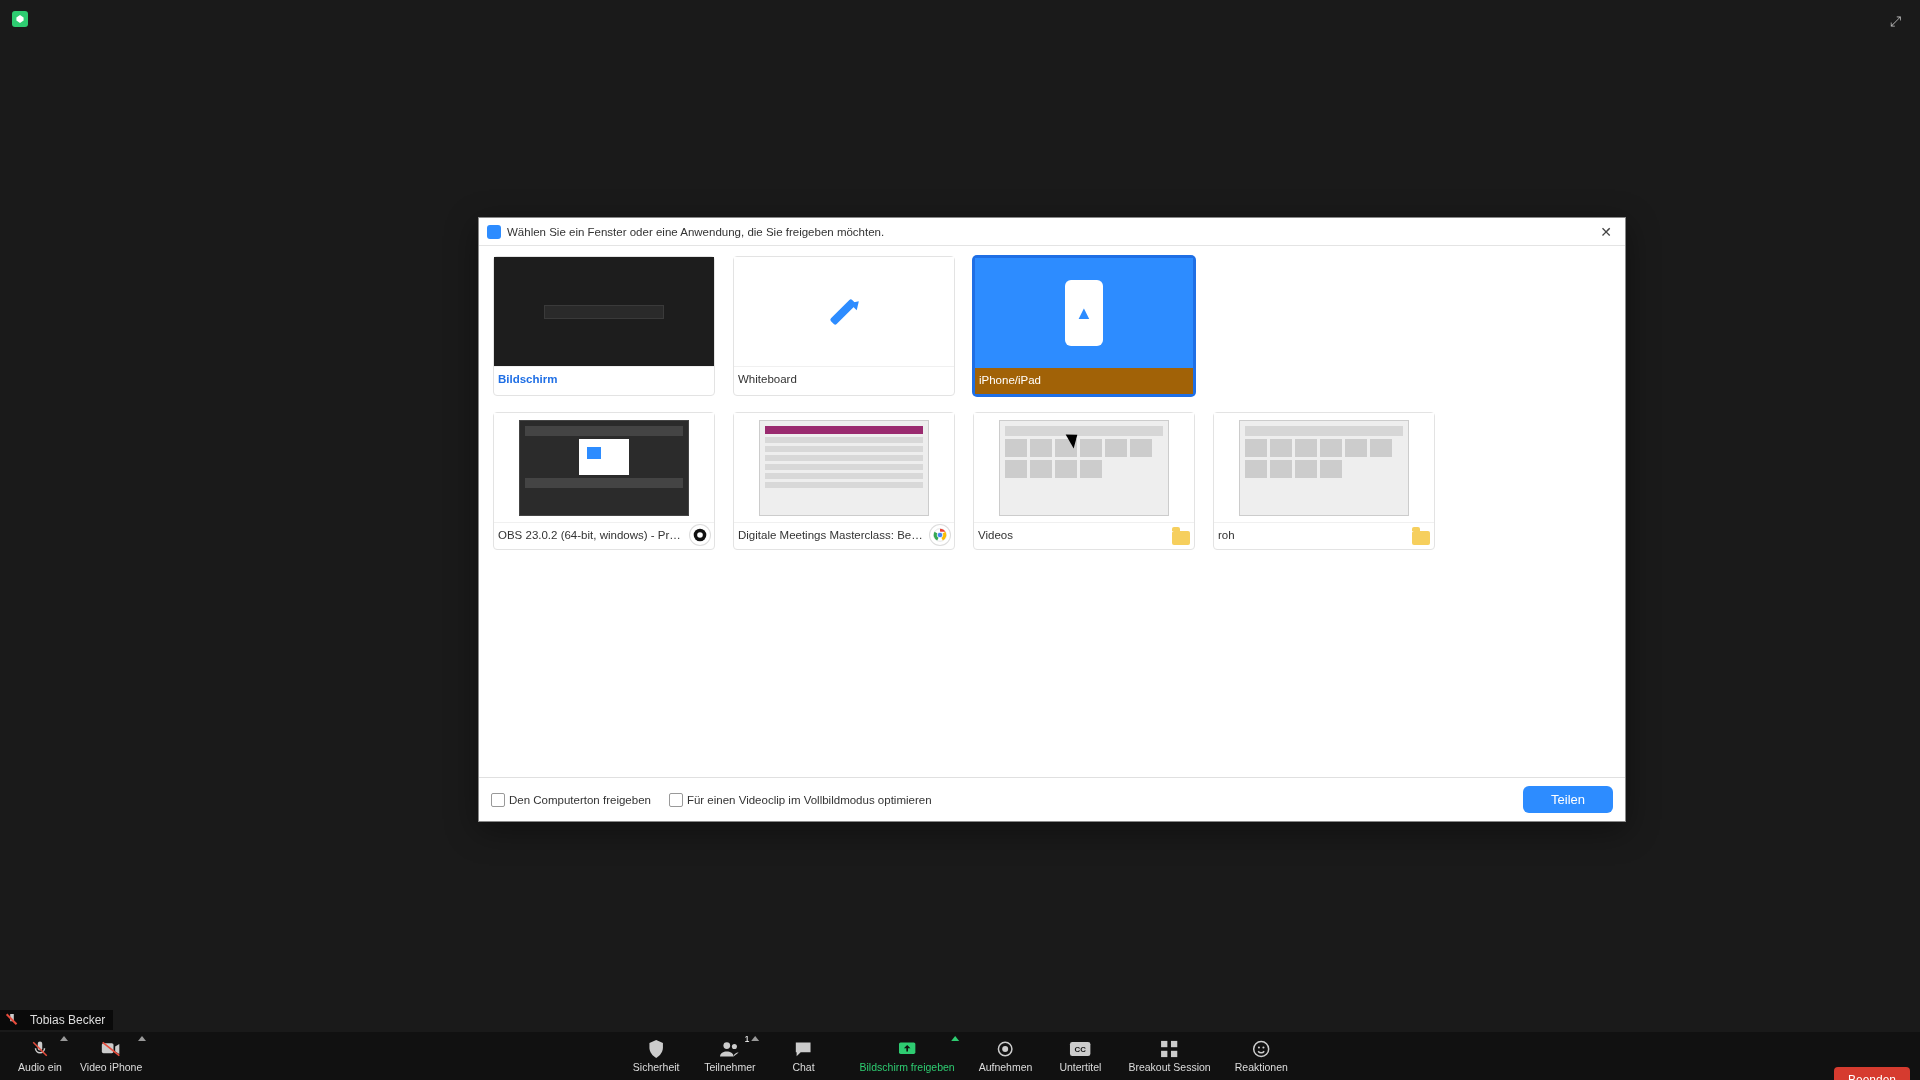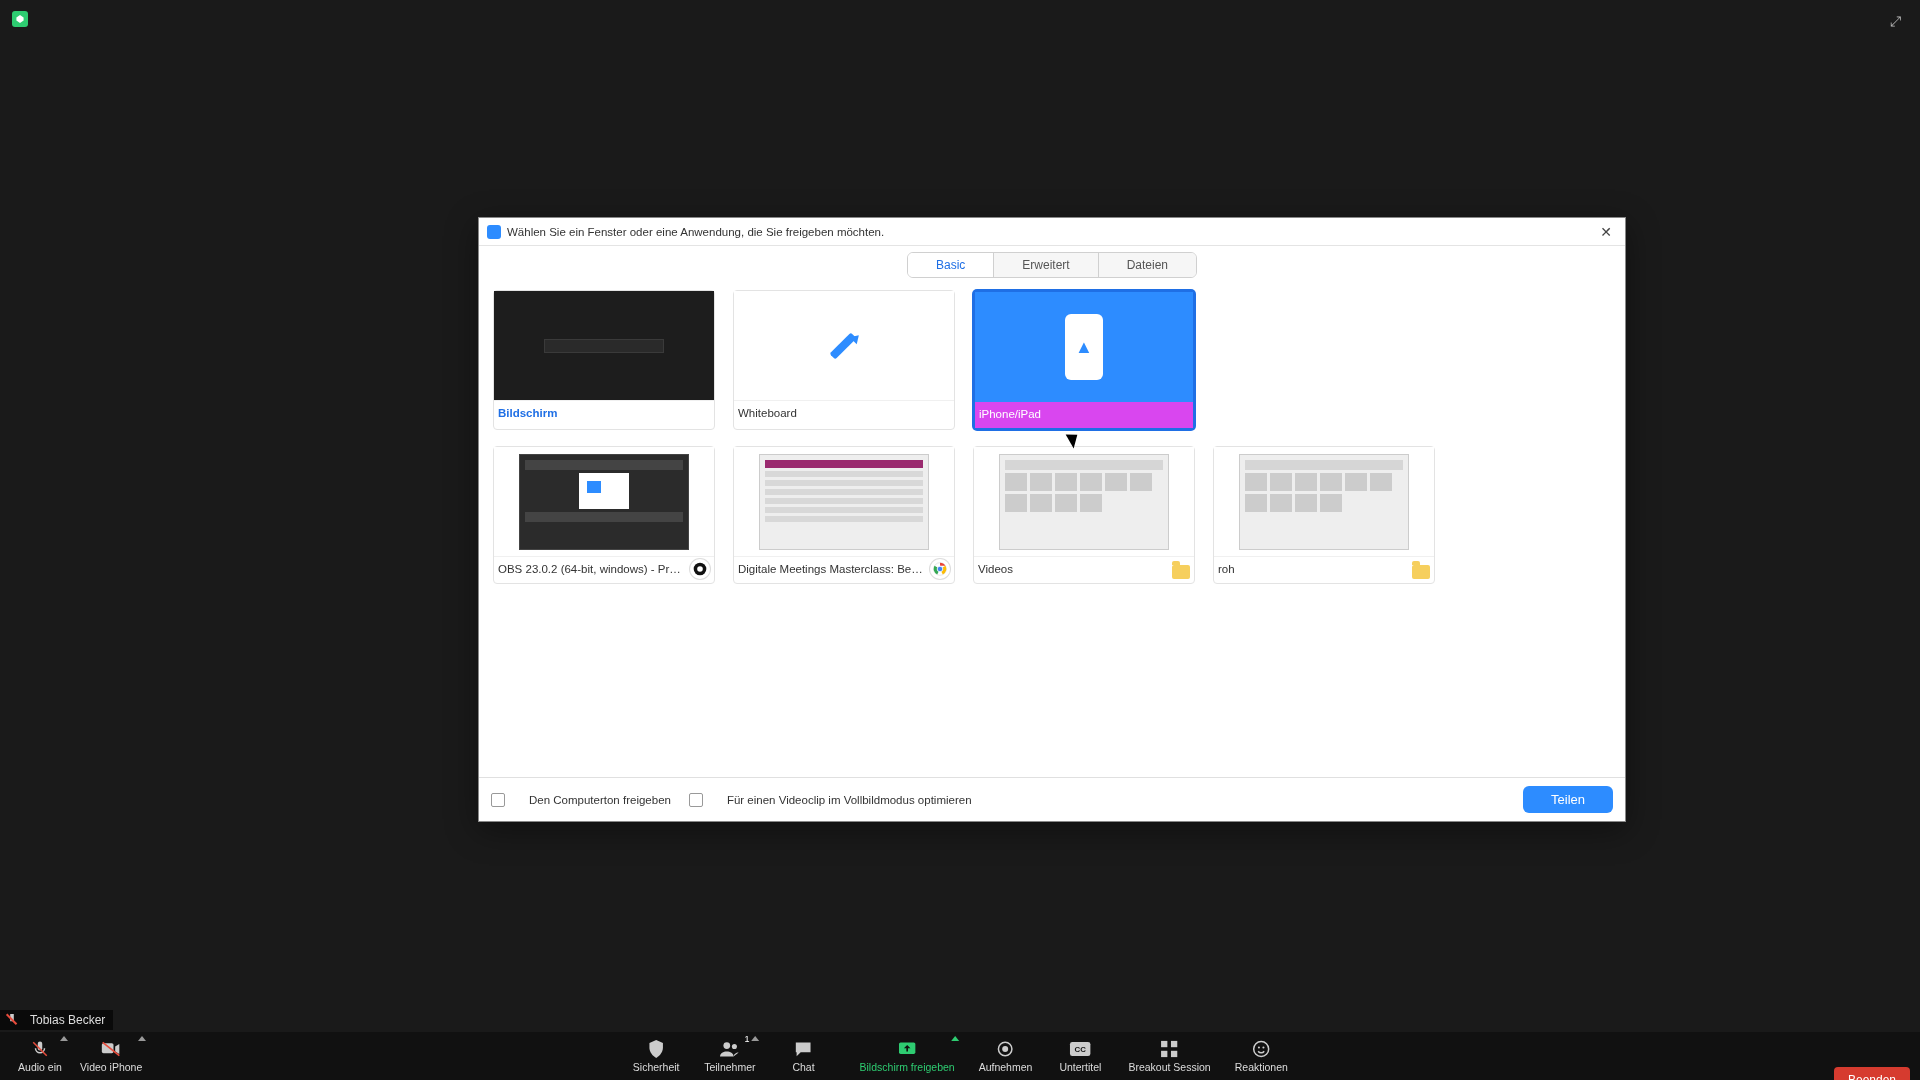--- a/index.html
+++ b/index.html
@@ -117,21 +117,21 @@
     background:#fff; border-bottom:1px solid #f0f0f0;
     position:relative; overflow:hidden;
   }
   .card .cap{
     font-size:11.5px; text-align:left; color:#333; padding:6px 4px 8px;
     white-space:nowrap; overflow:hidden; text-overflow:ellipsis;
   }
   .card.primary .cap{ color:#1f6fe5; font-weight:600;}
   .card.selected{ background:#2D8CFF;}
   .card.selected .thumb{ background:#2D8CFF; border:none;}
-  .card.selected .cap{ color:#fff; background:#d946ef;}
+  .card.selected .cap{ color:#fff; background:#a16207;}
 
   .app-badge{
     position:absolute; right:4px; bottom:4px; width:20px; height:20px;
     border-radius:50%; background:#fff; display:flex; align-items:center; justify-content:center;
     box-shadow:0 0 0 1px #ddd;
   }
   .folder-badge{
     position:absolute; right:4px; bottom:4px; width:18px; height:14px;
     background:#f6cf5d; border-radius:2px;
   }
@@ -171,21 +171,21 @@
   .mini .cent{ margin:auto; width:50px;height:36px;background:#fff; position:relative;}
   .mini .cent::after{content:"";position:absolute;top:8px;left:8px;width:14px;height:12px;background:#2D8CFF;}
   .mini.list .ln{ width:100%;height:6px;background:#d8d8d8;}
   .mini.list .hd{ width:100%;height:8px;background:#9a2a6f;}
 
   
   .dlg-footer{
     border-top:1px solid #e0e0e0; padding:8px 12px;
     display:flex; align-items:center; gap:18px;
   }
-  .chk{ display:flex; align-items:center; gap:24px; font-size:11.5px; color:#333; cursor:pointer;}
+  .chk{ display:flex; align-items:center; gap:4px; font-size:11.5px; color:#333; cursor:pointer;}
   .chk .box{ width:14px;height:14px;border:1px solid #999;border-radius:2px;}
   .share-btn{
     margin-left:auto; background:#2D8CFF; color:#fff; border:none;
     padding:6px 28px; border-radius:6px; font-size:13px; cursor:pointer;
   }
 
   
   .cursor{
     position:absolute; width:12px;height:18px; pointer-events:none;
     top:431px; left:1069px;
@@ -324,27 +324,20 @@
   </div>
 </div>
 
 <div class="dialog">
   <div class="dlg-title">
     <span class="app-ic"></span>
     <span>Wählen Sie ein Fenster oder eine Anwendung, die Sie freigeben möchten.</span>
     <span class="dlg-close">✕</span>
   </div>
 
-  <div class="tabs-row">
-    <div class="tabs">
-      <div class="tab active">Basic</div>
-      <div class="tab">Erweitert</div>
-      <div class="tab">Dateien</div>
-    </div>
-  </div>
 
   <div class="grid-wrap">
     <div class="grid">
 
       <div class="card primary">
         <div class="thumb screen"></div>
         <div class="cap">Bildschirm</div>
       </div>
 
       <div class="card">

